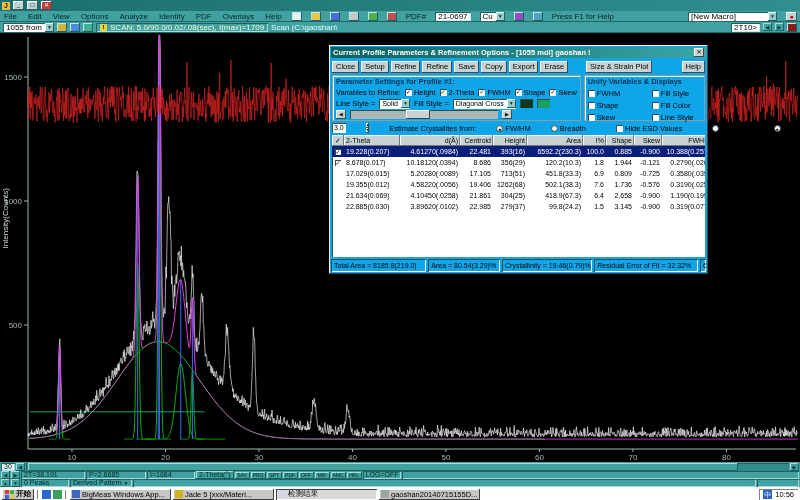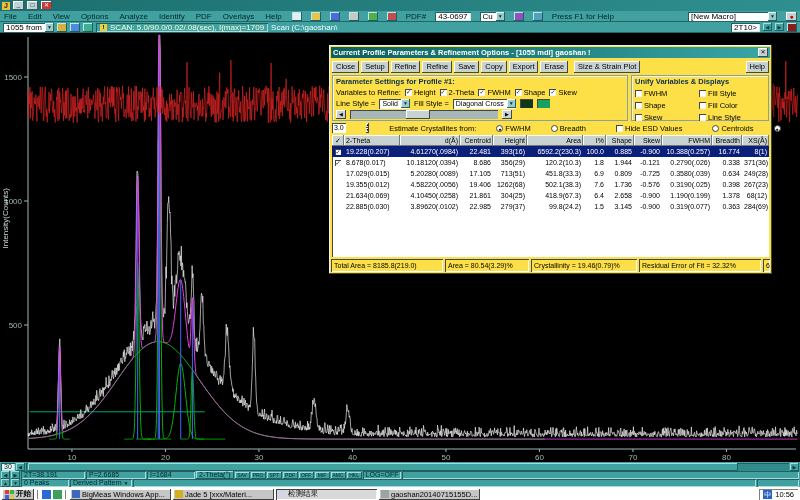--- a/index.html
+++ b/index.html
@@ -82,32 +82,32 @@
         box-shadow:inset -1px -1px 0 #404040,inset 1px 1px 0 #fff;padding:0 2px;overflow:hidden}
   .task.pressed{box-shadow:inset 1px 1px 0 #404040,inset -1px -1px 0 #fff;background:#d9d9d9}
   .ticon{width:8px;height:8px;flex:none}
   .tlabel{white-space:nowrap;overflow:hidden;font-size:7.5px}
   .tray{margin-left:auto;height:11px;box-shadow:inset 1px 1px 0 #808080,inset -1px -1px 0 #fff;
         display:inline-flex;align-items:center;gap:3px;padding:0 4px}
   .ime{width:9px;height:9px;background:#2a62c8;color:#fff;font-size:7px;line-height:9px;text-align:center}
   .clock{font-size:7.5px}
 
   
-  .dialog{position:absolute;left:329px;top:45px;width:443px;height:229px;background:#fde047;
+  .dialog{position:absolute;left:329px;top:45px;width:379px;height:229px;background:#0ea5e9;
           box-shadow:inset -1px -1px 0 #404848,inset 1px 1px 0 #eef4f4,2px 2px 3px rgba(0,0,0,.55);
           font-size:7.5px;color:#000;z-index:5}
   .dtitle{position:absolute;left:2px;top:2px;right:2px;height:11px;
           background:linear-gradient(90deg,#0b5f5f,#3aa6a6);display:flex;align-items:center;padding:0 2px}
   .dtext{color:#fff;font-size:7.5px;font-weight:bold;flex:1;white-space:nowrap;overflow:hidden}
   .dclose{width:10px;height:9px;background:#c8d2d2;box-shadow:inset -1px -1px 0 #404848,inset 1px 1px 0 #fff;
           color:#000;font-size:6px;text-align:center;line-height:9px}
   .dbtns{position:absolute;left:3px;top:15px;right:3px;height:13px;display:flex;gap:2px;align-items:center}
   .dbtn{background:#c8d2d2;box-shadow:inset -1px -1px 0 #404848,inset 1px 1px 0 #fff;
         padding:0 4px;height:12px;line-height:12px;white-space:nowrap}
-  .dbtn.sep{margin-left:4px}
+  .dbtn.sep{margin-left:16px}
   .dbtn.last{margin-left:auto}
   .dsettings{position:absolute;left:3px;top:30px;right:3px;height:46px;display:flex;gap:3px}
   .grp{border:1px solid #8aa0a0;box-shadow:inset 1px 1px 0 #eef4f4;padding:1px 3px;box-sizing:border-box}
   .grp.left{flex:1}
   .grp.right{width:138px}
   .gtitle{font-weight:bold;color:#083050;height:10px;white-space:nowrap}
   .prow{display:flex;align-items:center;gap:4px;height:11px}
   .plab{white-space:nowrap}
   .cb,.rb{display:inline-flex;align-items:center;gap:2px;white-space:nowrap}
   .cbx{width:7px;height:7px;background:#fff;box-shadow:inset 1px 1px 0 #404848,inset -1px -1px 0 #eef4f4;
@@ -165,21 +165,21 @@
     <span class="menu">PDF</span>
     <span class="menu">Overlays</span>
     <span class="menu">Help</span>
     <span class="tbicon" style="background:#e6eef0"></span>
     <span class="tbicon" style="background:#e8c44a"></span>
     <span class="tbicon" style="background:#4a6ae0"></span>
     <span class="tbicon" style="background:#c8c8c8"></span>
     <span class="tbicon" style="background:#50b050"></span>
     <span class="tbicon" style="background:#c05050"></span>
     <span class="lab">PDF#</span>
-    <span class="edit">43-0697</span>
+    <span class="edit">21-0697</span>
     <span class="combo">
         <span>Cu</span>
         <span class="dd">▼</span>
       </span>
     <span class="tbicon" style="background:#9050c0"></span>
     <span class="tbicon" style="background:#50a0c0"></span>
     <span class="lab">Press F1 for Help</span>
     <span class="spacer"></span>
     <span class="combo" style="width:86px;justify-content:space-between">
         <span>[New Macro]</span>

